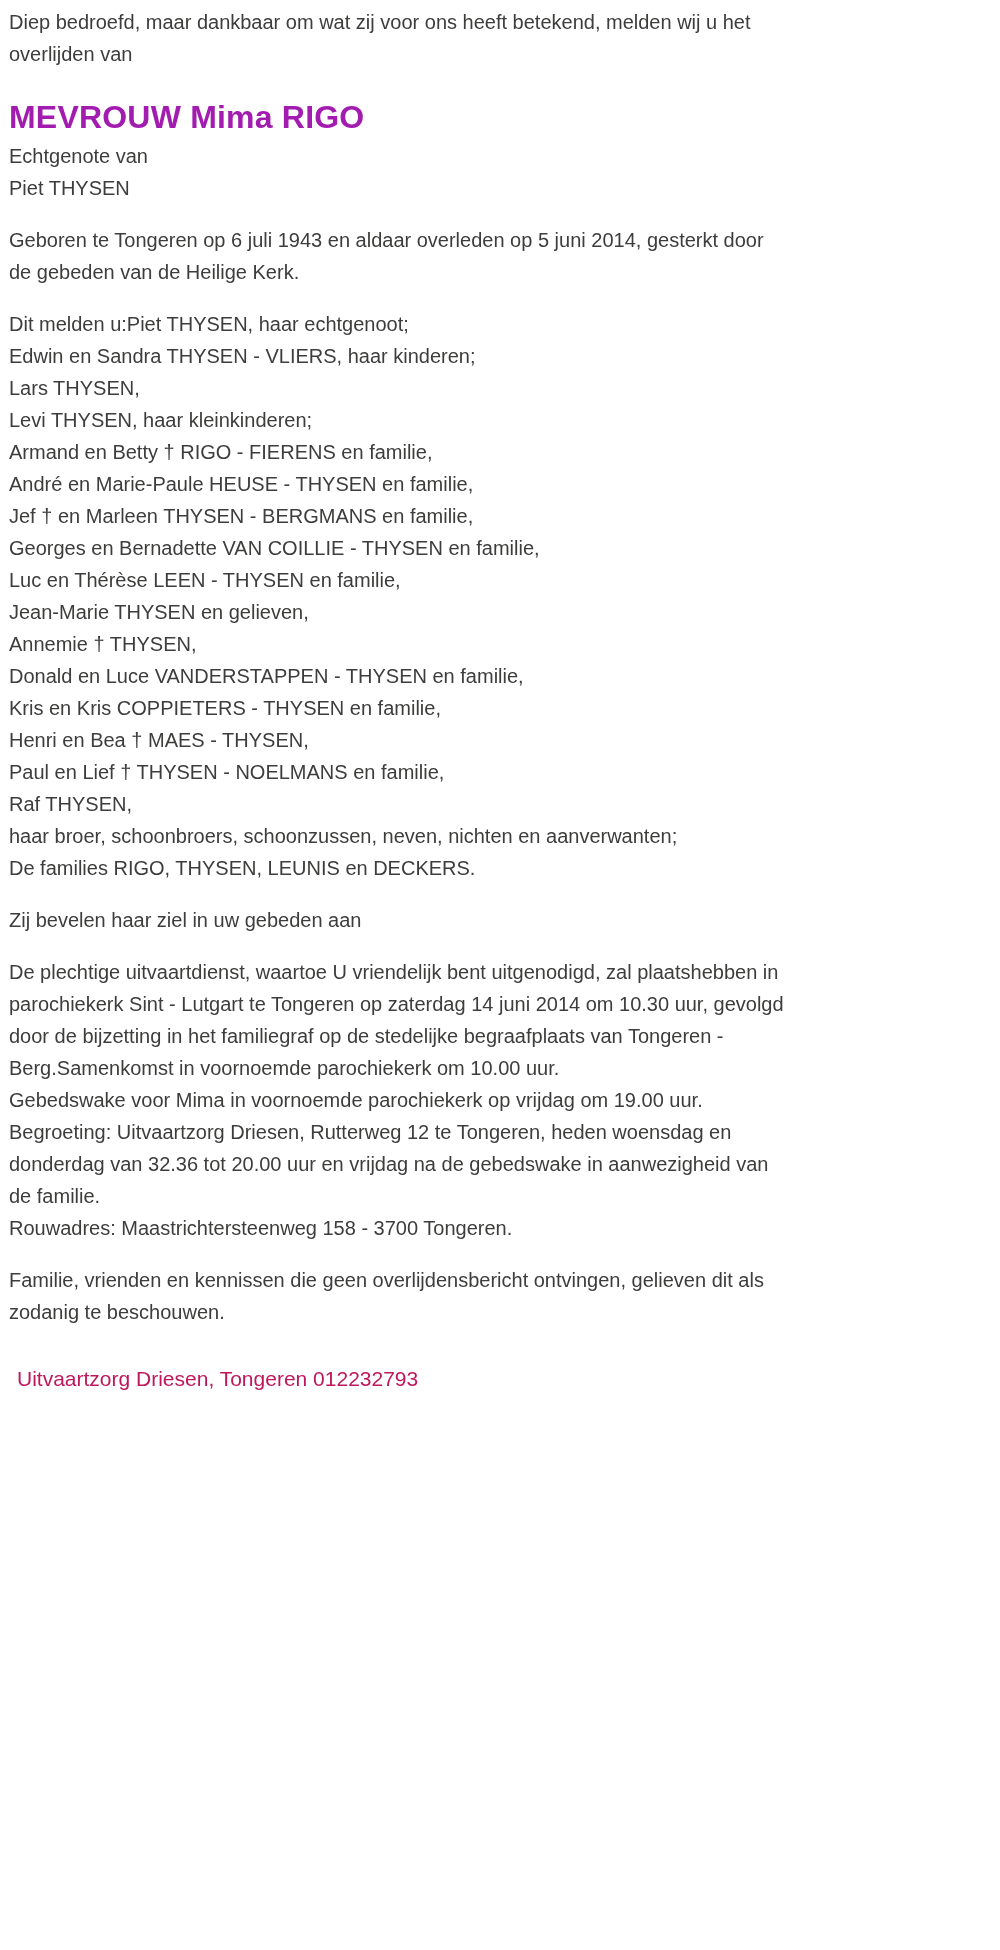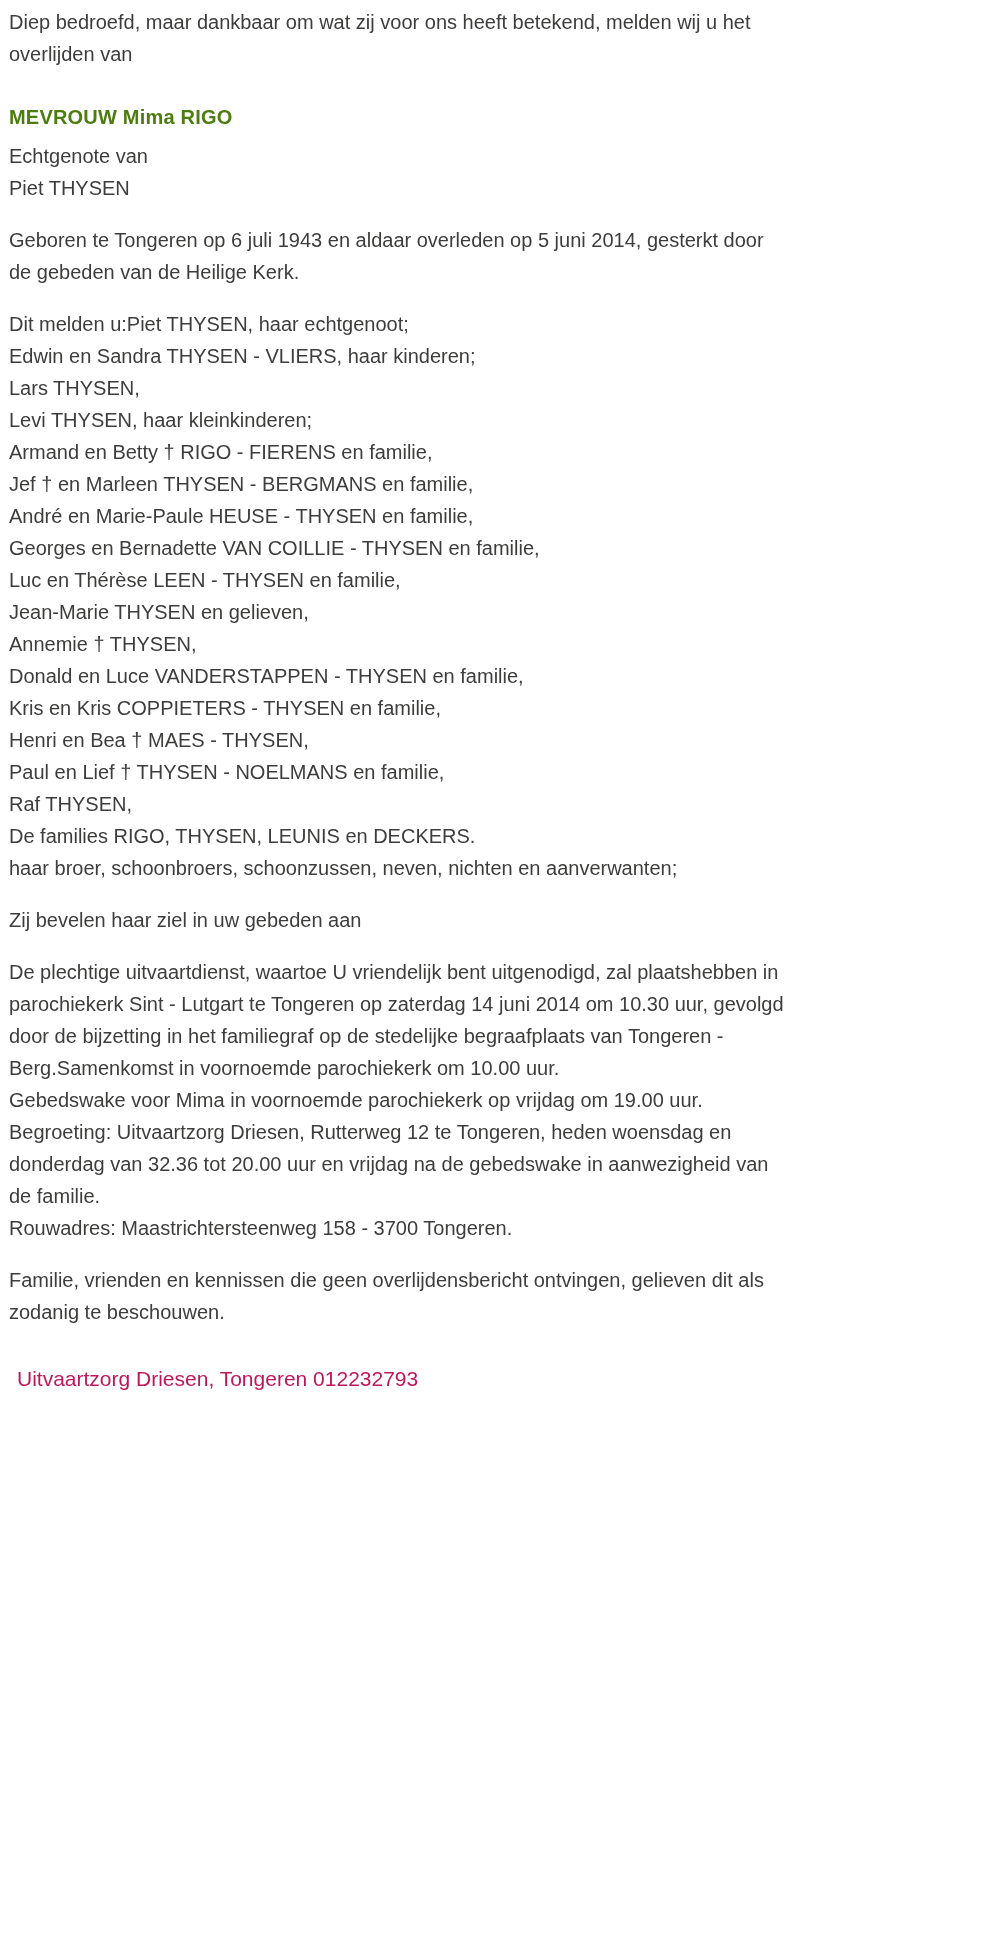--- a/index.html
+++ b/index.html
@@ -23,25 +23,25 @@
     max-width: 780px;
     font-size: 20px;
     line-height: 32px;
   }
   .block {
     margin: 0 0 0 0;
   }
   .mt { margin-top: 20px; }
   p { margin: 0; }
   h1.title {
-    font-size: 20px;
+    font-size: 32px;
     line-height: 34px;
     font-weight: 700;
     margin: 30px 0 6px 0;
-    color: #4d7c0f;
+    color: #a21caf;
     letter-spacing: 0.2px;
   }
   .line { display: block; }
   .footer {
     margin-top: 36px;
     padding-left: 8px;
     font-size: 21px;
     line-height: 30px;
     color: #be185d;
   }
@@ -62,33 +62,33 @@
     </div>
 
     <p class="block mt">Geboren te Tongeren op 6 juli 1943 en aldaar overleden op 5 juni 2014, gesterkt door de gebeden van de Heilige Kerk.</p>
 
     <div class="block mt">
       <span class="line">Dit melden u:Piet THYSEN, haar echtgenoot;</span>
       <span class="line">Edwin en Sandra THYSEN - VLIERS, haar kinderen;</span>
       <span class="line">Lars THYSEN,</span>
       <span class="line">Levi THYSEN, haar kleinkinderen;</span>
       <span class="line">Armand en Betty † RIGO - FIERENS en familie,</span>
+      <span class="line">André en Marie-Paule HEUSE - THYSEN en familie,</span>
       <span class="line">Jef † en Marleen THYSEN - BERGMANS en familie,</span>
-      <span class="line">André en Marie-Paule HEUSE - THYSEN en familie,</span>
       <span class="line">Georges en Bernadette VAN COILLIE - THYSEN en familie,</span>
       <span class="line">Luc en Thérèse LEEN - THYSEN en familie,</span>
       <span class="line">Jean-Marie THYSEN en gelieven,</span>
       <span class="line">Annemie † THYSEN,</span>
       <span class="line">Donald en Luce VANDERSTAPPEN - THYSEN en familie,</span>
       <span class="line">Kris en Kris COPPIETERS - THYSEN en familie,</span>
       <span class="line">Henri en Bea † MAES - THYSEN,</span>
       <span class="line">Paul en Lief † THYSEN - NOELMANS en familie,</span>
       <span class="line">Raf THYSEN,</span>
+      <span class="line">haar broer, schoonbroers, schoonzussen, neven, nichten en aanverwanten;</span>
       <span class="line">De families RIGO, THYSEN, LEUNIS en DECKERS.</span>
-      <span class="line">haar broer, schoonbroers, schoonzussen, neven, nichten en aanverwanten;</span>
     </div>
 
     <p class="block mt">Zij bevelen haar ziel in uw gebeden aan</p>
 
     <div class="block mt">
       <p>De plechtige uitvaartdienst, waartoe U vriendelijk bent uitgenodigd, zal plaatshebben in parochiekerk Sint - Lutgart te Tongeren op zaterdag 14 juni 2014 om 10.30 uur, gevolgd door de bijzetting in het familiegraf op de stedelijke begraafplaats van Tongeren - Berg.Samenkomst in voornoemde parochiekerk om 10.00 uur.</p>
       <p>Gebedswake voor Mima in voornoemde parochiekerk op vrijdag om 19.00 uur.</p>
       <p>Begroeting: Uitvaartzorg Driesen, Rutterweg 12 te Tongeren, heden woensdag en donderdag van 32.36 tot 20.00 uur en vrijdag na de gebedswake in aanwezigheid van de familie.</p>
       <p>Rouwadres: Maastrichtersteenweg 158 - 3700 Tongeren.</p>
     </div>

